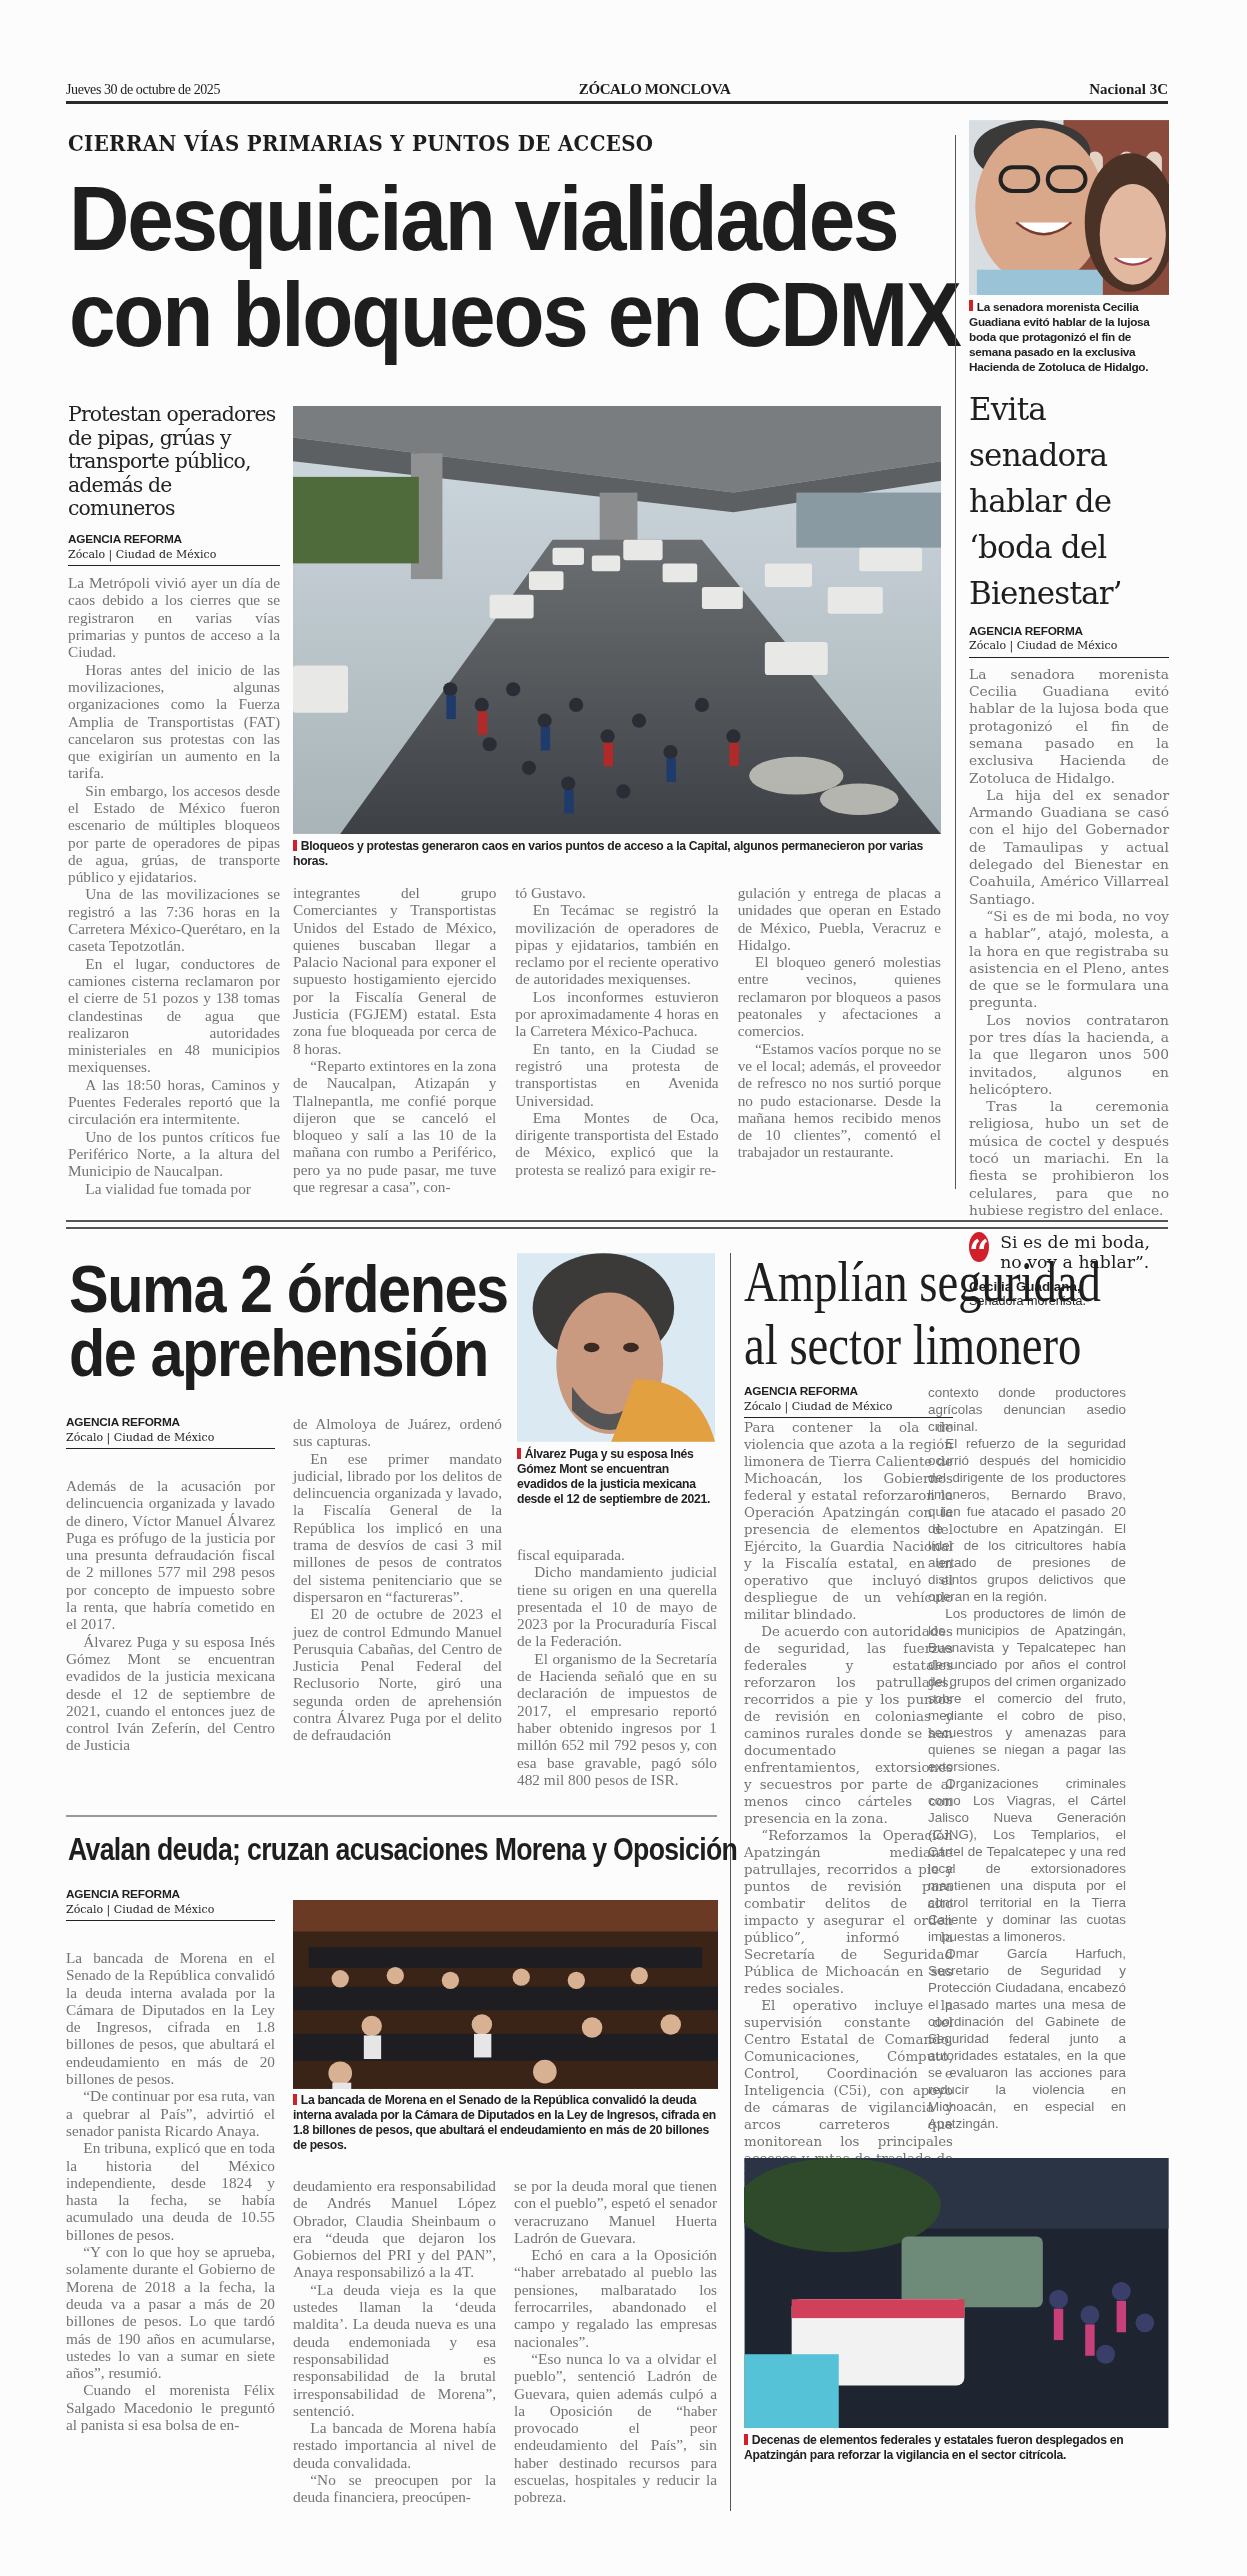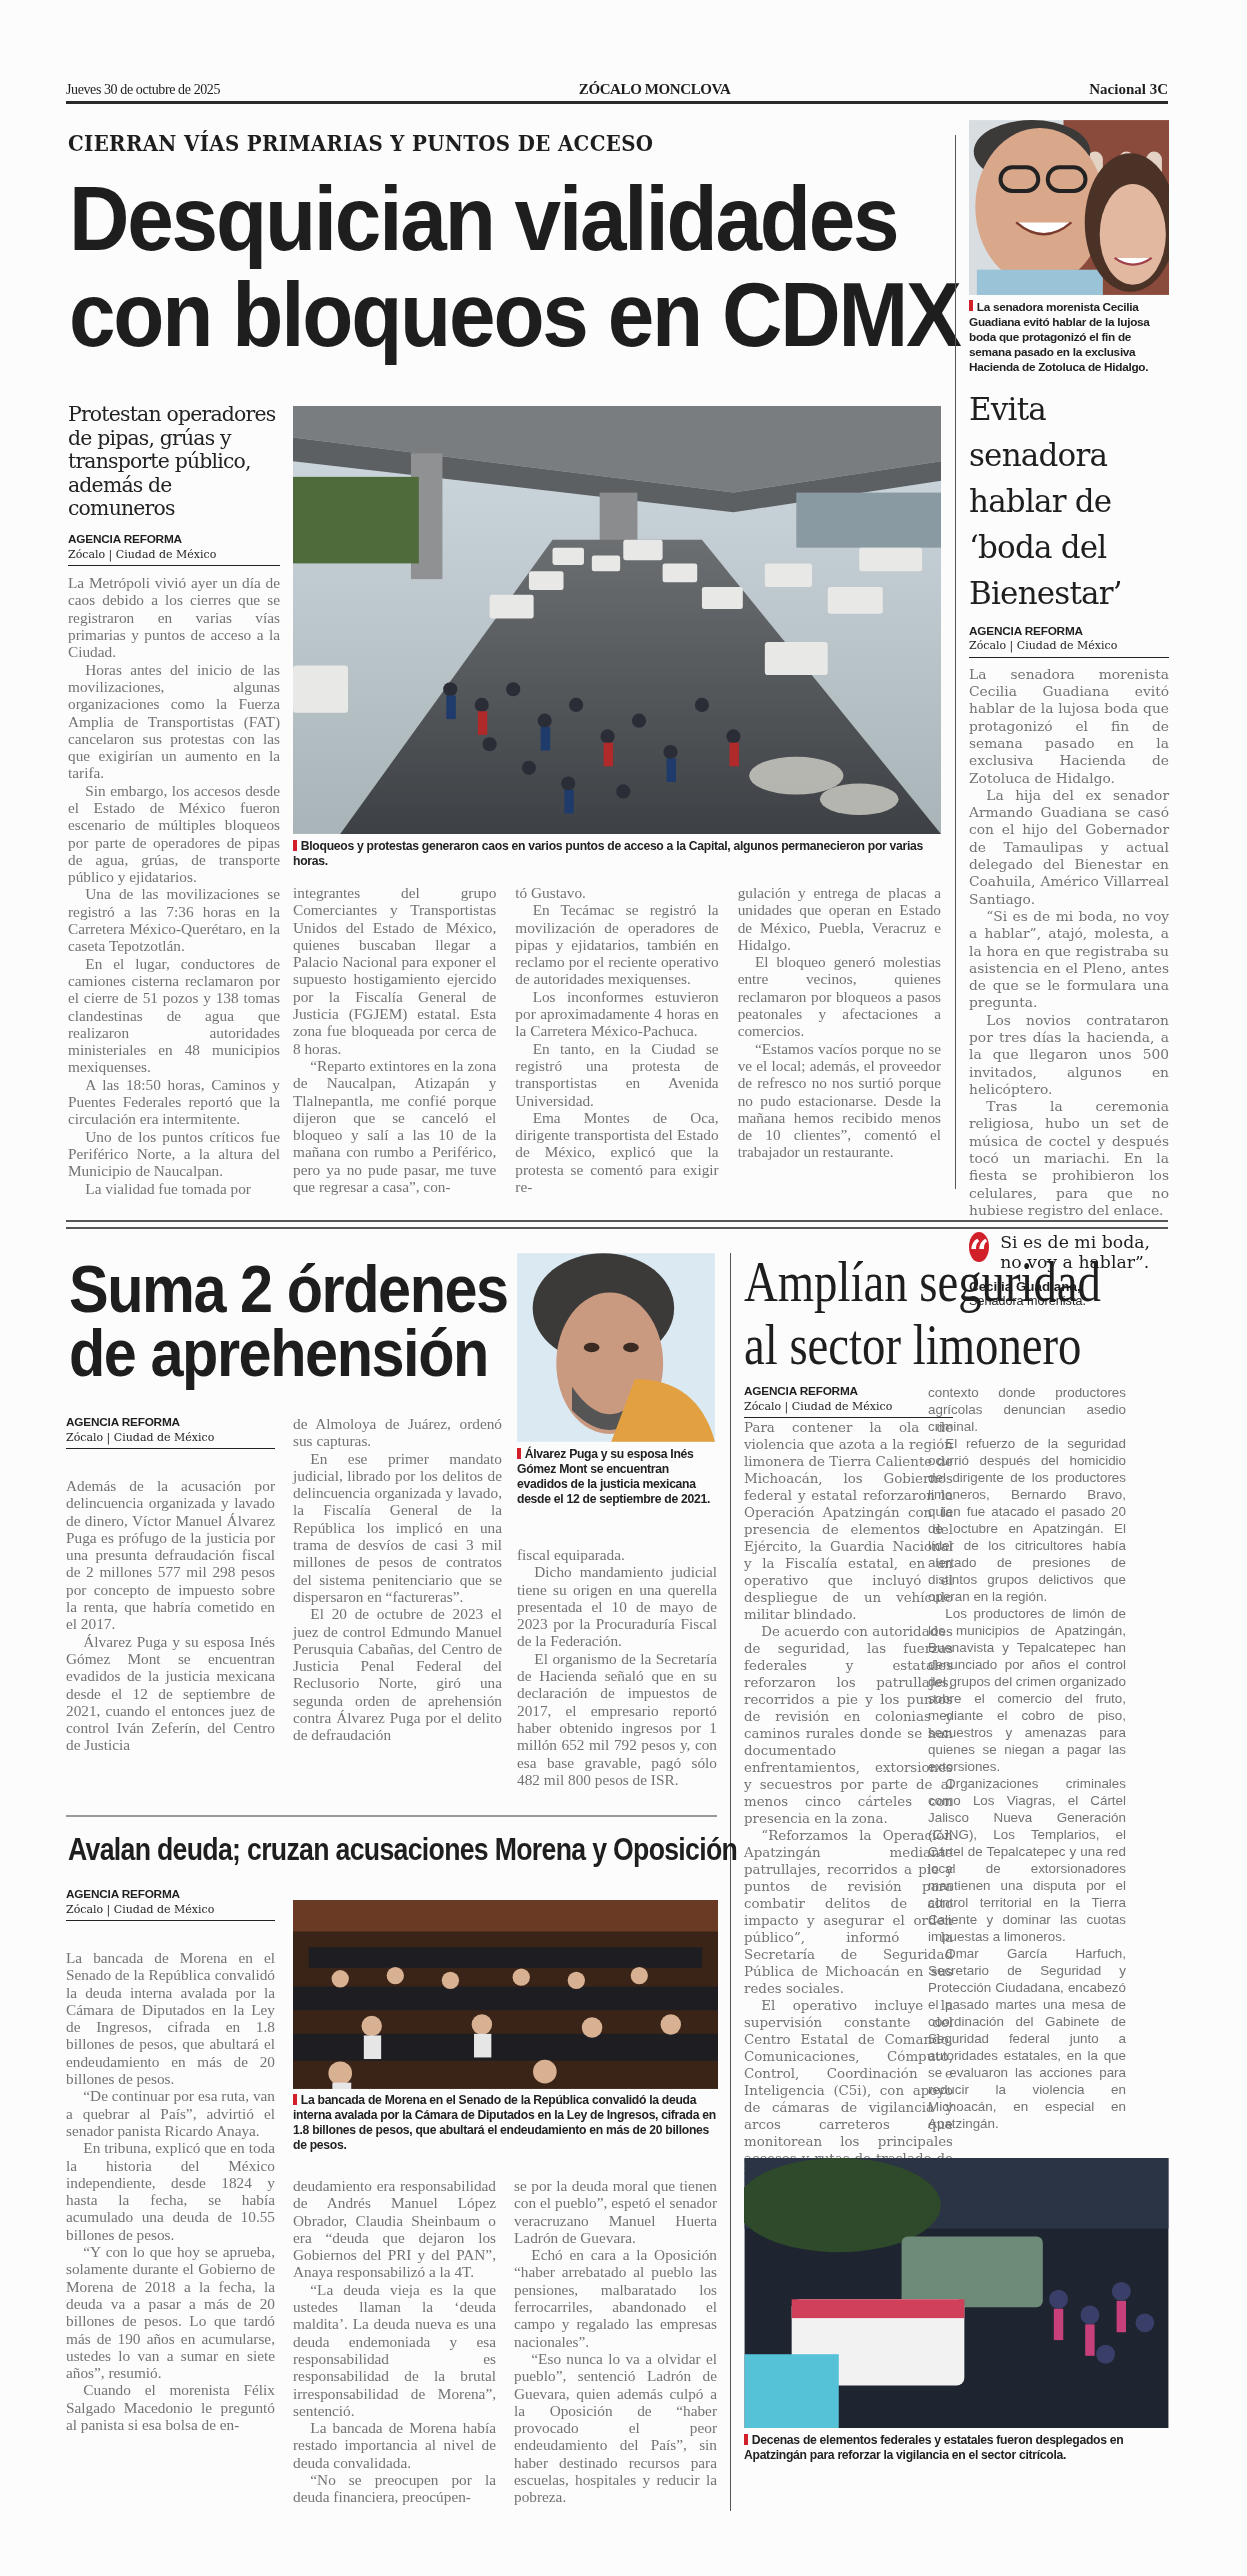--- a/index.html
+++ b/index.html
@@ -140,21 +140,21 @@
 <div class="abs cols body" style="left:293px; top:884px; width:648px; grid-template-columns: repeat(3, 1fr);">
   <div>
     <p class="first">integrantes del grupo Comerciantes y Transportistas Unidos del Estado de México, quienes buscaban llegar a Palacio Nacional para exponer el supuesto hostigamiento ejercido por la Fiscalía General de Justicia (FGJEM) estatal. Esta zona fue bloqueada por cerca de 8 horas.</p>
     <p>“Reparto extintores en la zona de Naucalpan, Atizapán y Tlalnepantla, me confié porque dijeron que se canceló el bloqueo y salí a las 10 de la mañana con rumbo a Periférico, pero ya no pude pasar, me tuve que regresar a casa”, con-</p>
   </div>
   <div>
     <p class="first">tó Gustavo.</p>
     <p>En Tecámac se registró la movilización de operadores de pipas y ejidatarios, también en reclamo por el reciente operativo de autoridades mexiquenses.</p>
     <p>Los inconformes estuvieron por aproximadamente 4 horas en la Carretera México-Pachuca.</p>
     <p>En tanto, en la Ciudad se registró una protesta de transportistas en Avenida Universidad.</p>
-    <p>Ema Montes de Oca, dirigente transportista del Estado de México, explicó que la protesta se comentó para exigir re-</p>
+    <p>Ema Montes de Oca, dirigente transportista del Estado de México, explicó que la protesta se realizó para exigir re-</p>
   </div>
   <div>
     <p class="first">gulación y entrega de placas a unidades que operan en Estado de México, Puebla, Veracruz e Hidalgo.</p>
     <p>El bloqueo generó molestias entre vecinos, quienes reclamaron por bloqueos a pasos peatonales y afectaciones a comercios.</p>
     <p>“Estamos vacíos porque no se ve el local; además, el proveedor de refresco no nos surtió porque no pudo estacionarse. Desde la mañana hemos recibido menos de 10 clientes”, comentó el trabajador un restaurante.</p>
   </div>
 </div>
 
 <div class="abs vrule" style="left:955px; top:135px; height:1054px;"></div>
 

